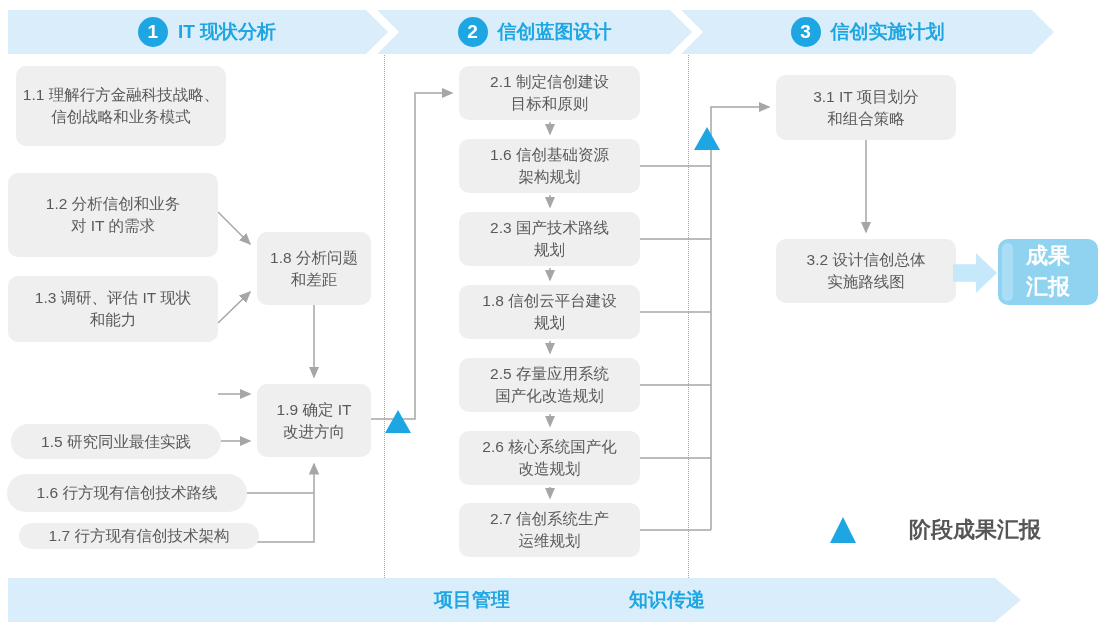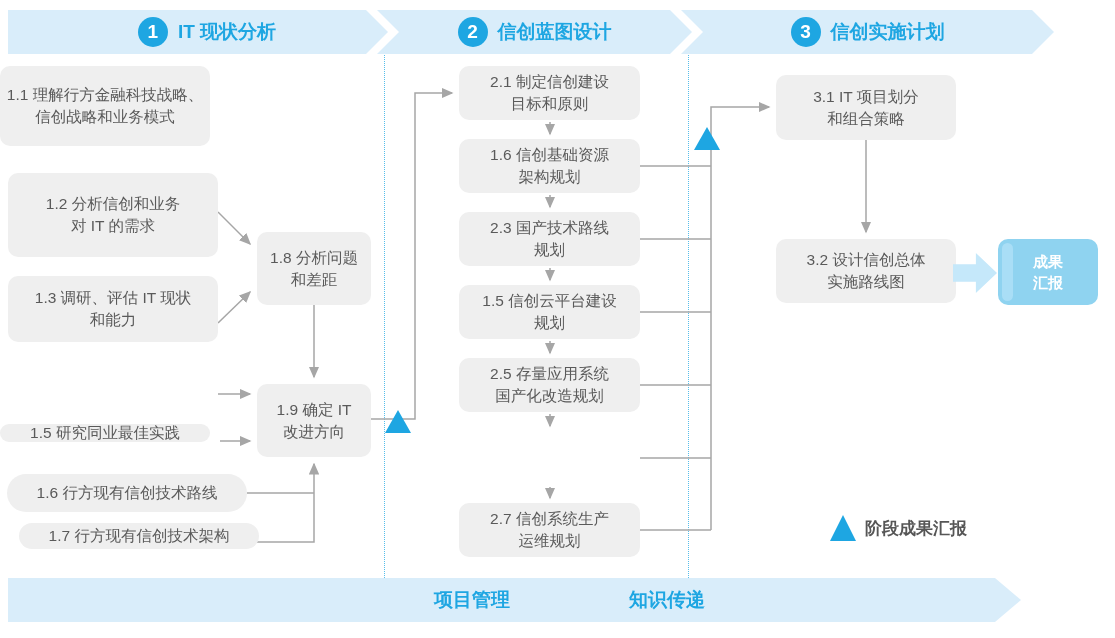--- a/index.html
+++ b/index.html
@@ -33,35 +33,35 @@
     font-size:15.5px;line-height:1.42;text-align:center;white-space:pre-line;
     display:flex;align-items:center;justify-content:center;box-sizing:border-box;padding:2px 4px;
   }
   .pill{border-radius:19px;white-space:nowrap;}
   
   .wires{position:absolute;left:0;top:0;pointer-events:none;}
   
   .result-box{
     position:absolute;left:998px;top:239px;width:100px;height:66px;background:#8FD3F0;
     border-radius:10px;display:flex;align-items:center;justify-content:center;
-    color:#fff;font-weight:bold;font-size:15px;line-height:1.4;text-align:center;white-space:pre-line;
+    color:#fff;font-weight:bold;font-size:22px;line-height:1.4;text-align:center;white-space:pre-line;
   }
   .result-box::before{
     content:"";position:absolute;left:4px;top:4px;bottom:4px;width:11px;
     background:#A9DEF6;border-radius:6px;
   }
   .fat-arrow{
     position:absolute;left:953px;top:253px;width:44px;height:40px;background:#C5E8FA;
     clip-path:polygon(0 28%,52% 28%,52% 0,100% 50%,52% 100%,52% 72%,0 72%);
   }
   
   .legend{position:absolute;left:830px;top:515px;display:flex;align-items:center;gap:9px;}
   .tri-icon{width:0;height:0;border-left:13px solid transparent;border-right:13px solid transparent;
     border-bottom:26px solid #1EA6E2;}
-  .legend-label{color:#565656;font-weight:bold;font-size:17px;}
+  .legend-label{color:#565656;font-weight:bold;font-size:22px;margin-left:44px;}
   
   .bottom-band{
     position:absolute;left:8px;top:578px;width:1013px;height:44px;background:#D9EDFA;
     clip-path:polygon(0 0,calc(100% - 26px) 0,100% 50%,calc(100% - 26px) 100%,0 100%);
   }
   .bottom-label{position:absolute;top:50%;transform:translateY(-50%);
     color:#1EA6E2;font-weight:bold;font-size:19px;white-space:nowrap;margin-left:36px;}
   .bl1{left:390px;}
   .bl2{left:585px;}
 </style>
@@ -122,44 +122,46 @@
       <path d="M550 341 L550 353" marker-end="url(#arr)"></path>
       <path d="M550 414 L550 426" marker-end="url(#arr)"></path>
       <path d="M550 487 L550 498" marker-end="url(#arr)"></path>
 
       <path d="M866 140 L866 232" marker-end="url(#arr)"></path>
     </g>
     <polygon points="398,410 411,433 385,433" fill="#1EA6E2"></polygon>
     <polygon points="707,127 720,150 694,150" fill="#1EA6E2"></polygon>
   </svg>
 
-  <div class="gbox" style="left:0;top:66px;width:210px;height:80px">1.1 理解行方金融科技战略、
+  <div class="gbox" style="left:16px;top:66px;width:210px;height:80px">1.1 理解行方金融科技战略、
 信创战略和业务模式</div>
   <div class="gbox" style="left:8px;top:173px;width:210px;height:84px">1.2 分析信创和业务
 对 IT 的需求</div>
   <div class="gbox" style="left:8px;top:276px;width:210px;height:66px">1.3 调研、评估 IT 现状
 和能力</div>
-  <div class="gbox pill" style="left:0;top:424px;width:210px;height:18px">1.5 研究同业最佳实践</div>
+  <div class="gbox pill" style="left:11px;top:424px;width:210px;height:35px">1.5 研究同业最佳实践</div>
   <div class="gbox pill" style="left:7px;top:474px;width:240px;height:38px">1.6 行方现有信创技术路线</div>
   <div class="gbox pill" style="left:19px;top:523px;width:240px;height:26px">1.7 行方现有信创技术架构</div>
   <div class="gbox" style="left:257px;top:232px;width:114px;height:73px">1.8 分析问题
 和差距</div>
   <div class="gbox" style="left:257px;top:384px;width:114px;height:73px">1.9 确定 IT
 改进方向</div>
 
   <div class="gbox" style="left:459px;top:66px;width:181px;height:54px">2.1 制定信创建设
 目标和原则</div>
   <div class="gbox" style="left:459px;top:139px;width:181px;height:54px">1.6 信创基础资源
 架构规划</div>
   <div class="gbox" style="left:459px;top:212px;width:181px;height:54px">2.3 国产技术路线
 规划</div>
-  <div class="gbox" style="left:459px;top:285px;width:181px;height:54px">1.5 信创云平台建设
+  <div class="gbox" style="left:459px;top:285px;width:181px;height:54px">1.8 信创云平台建设
 规划</div>
   <div class="gbox" style="left:459px;top:358px;width:181px;height:54px">2.5 存量应用系统
 国产化改造规划</div>
+  <div class="gbox" style="left:459px;top:431px;width:181px;height:54px">2.6 核心系统国产化
+改造规划</div>
   <div class="gbox" style="left:459px;top:503px;width:181px;height:54px">2.7 信创系统生产
 运维规划</div>
 
   <div class="gbox" style="left:776px;top:75px;width:180px;height:65px">3.1 IT 项目划分
 和组合策略</div>
   <div class="gbox" style="left:776px;top:239px;width:180px;height:64px">3.2 设计信创总体
 实施路线图</div>
 
   <div class="fat-arrow"></div>
   <div class="result-box">

